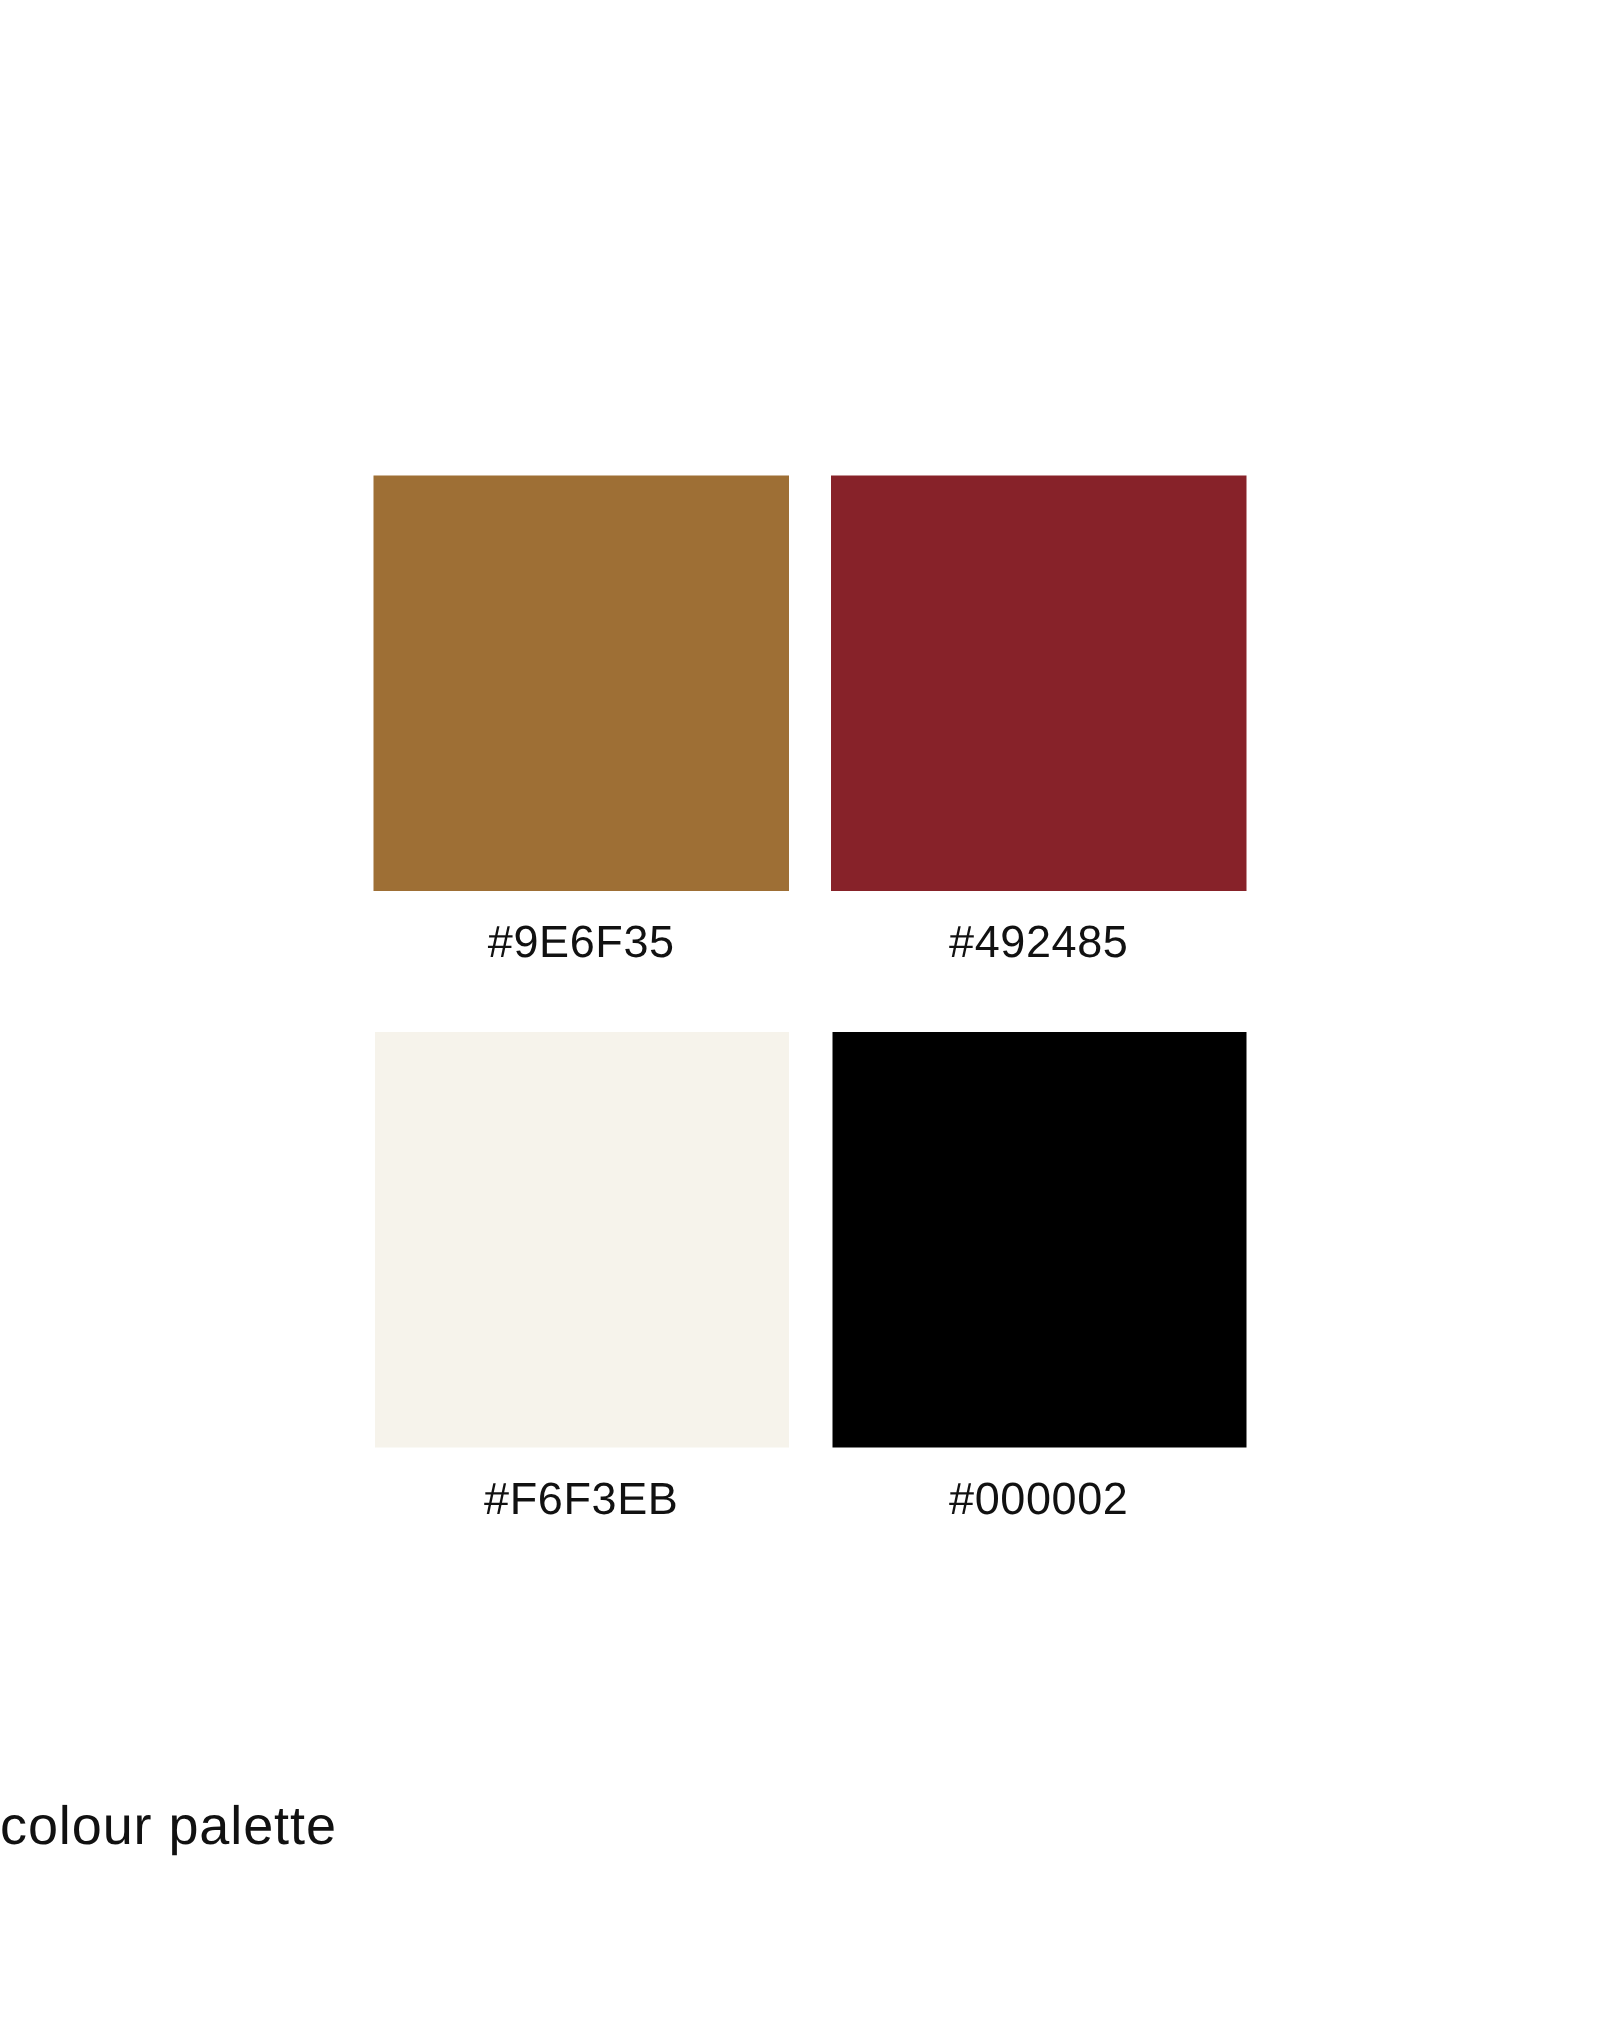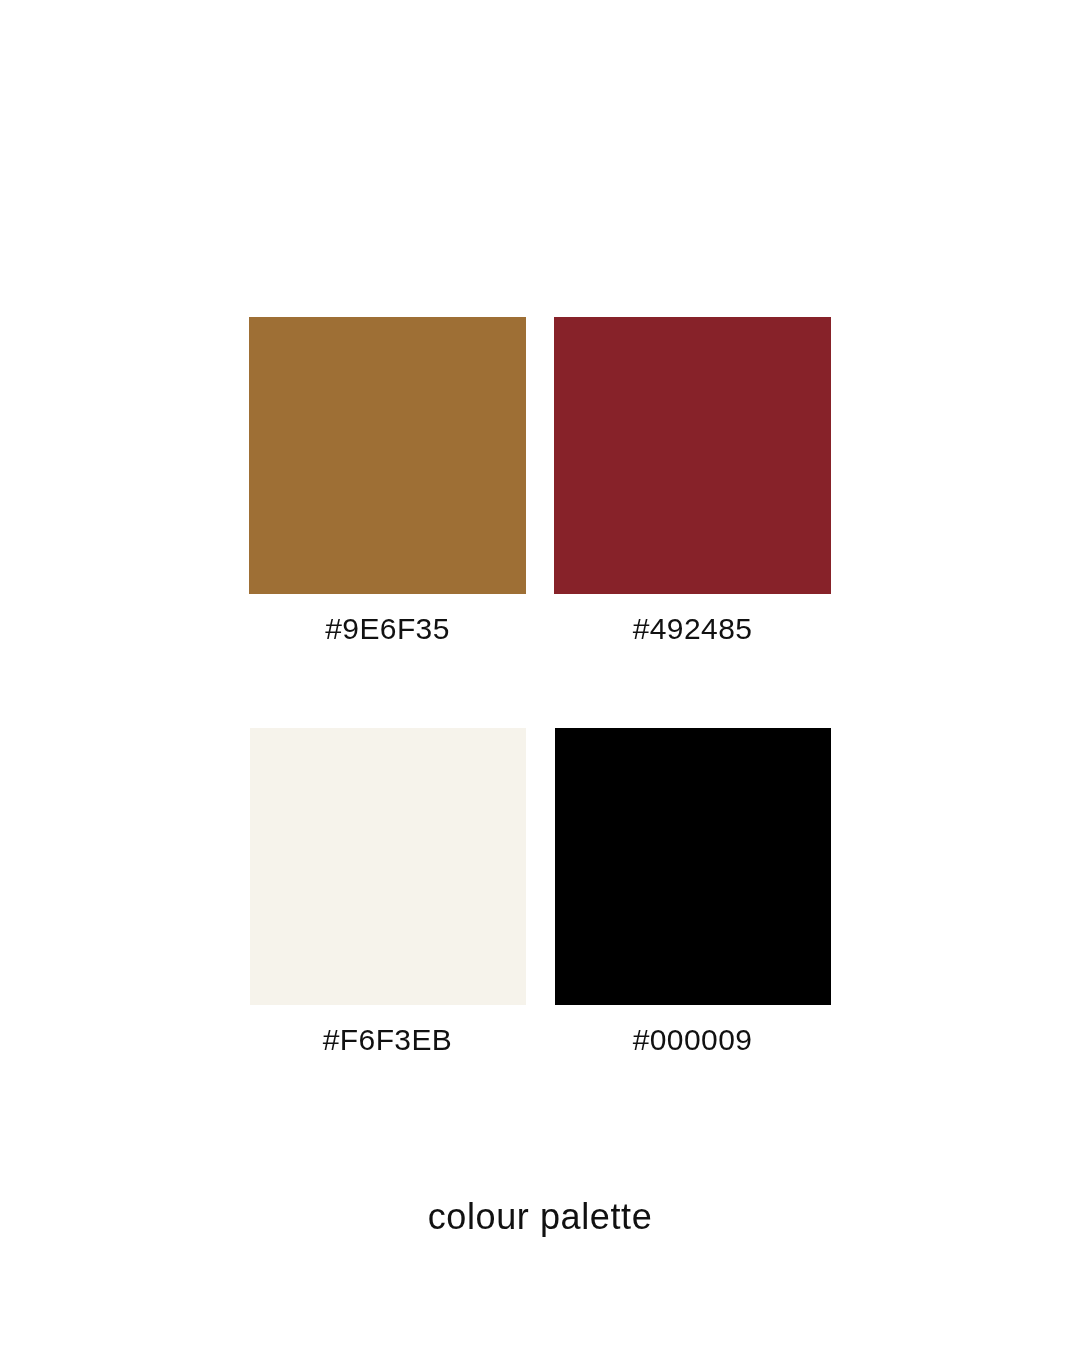--- a/index.html
+++ b/index.html
@@ -24,21 +24,21 @@
   
   .swatch-row {
     position: absolute;
     left: 0;
     width: 1080px;
     display: flex;
     justify-content: center;
     align-items: flex-start;
   }
   #swatch-row-1 { top: 317px; gap: 28px; }
-  #swatch-row-2 { top: 688px; gap: 29px; margin-top: 40px; }
+  #swatch-row-2 { top: 688px; gap: 29px; }
 
   .swatch-cell {
     display: flex;
     flex-direction: column;
     align-items: center;
   }
 
   .swatch-chip {
     width: 277px;
     height: 277px;
@@ -59,21 +59,20 @@
     white-space: nowrap;
     text-align: center;
   }
 
   
   #palette-caption {
     position: absolute;
     top: 1193px;
     left: 0;
     width: 1080px;
-    text-align: center;
     font-family: "Liberation Sans", sans-serif;
     font-size: 36px;
     line-height: 48px;
     letter-spacing: 0.6px;
     color: #111111;
   }
 </style>
 </head>
 <body>
 
@@ -96,20 +95,20 @@
 
   <div class="swatch-row" id="swatch-row-2">
 
     <div class="swatch-cell">
       <div class="swatch-chip" style="background:#F6F3EB;"></div>
       <div class="swatch-label">#F6F3EB</div>
     </div>
 
     <div class="swatch-cell">
       <div class="swatch-chip" style="background:#000000;"></div>
-      <div class="swatch-label">#000009</div>
+      <div class="swatch-label">#000002</div>
     </div>
 
   </div>
 
   <div id="palette-caption">colour palette</div>
 
 </div>
 
 </body></html>

